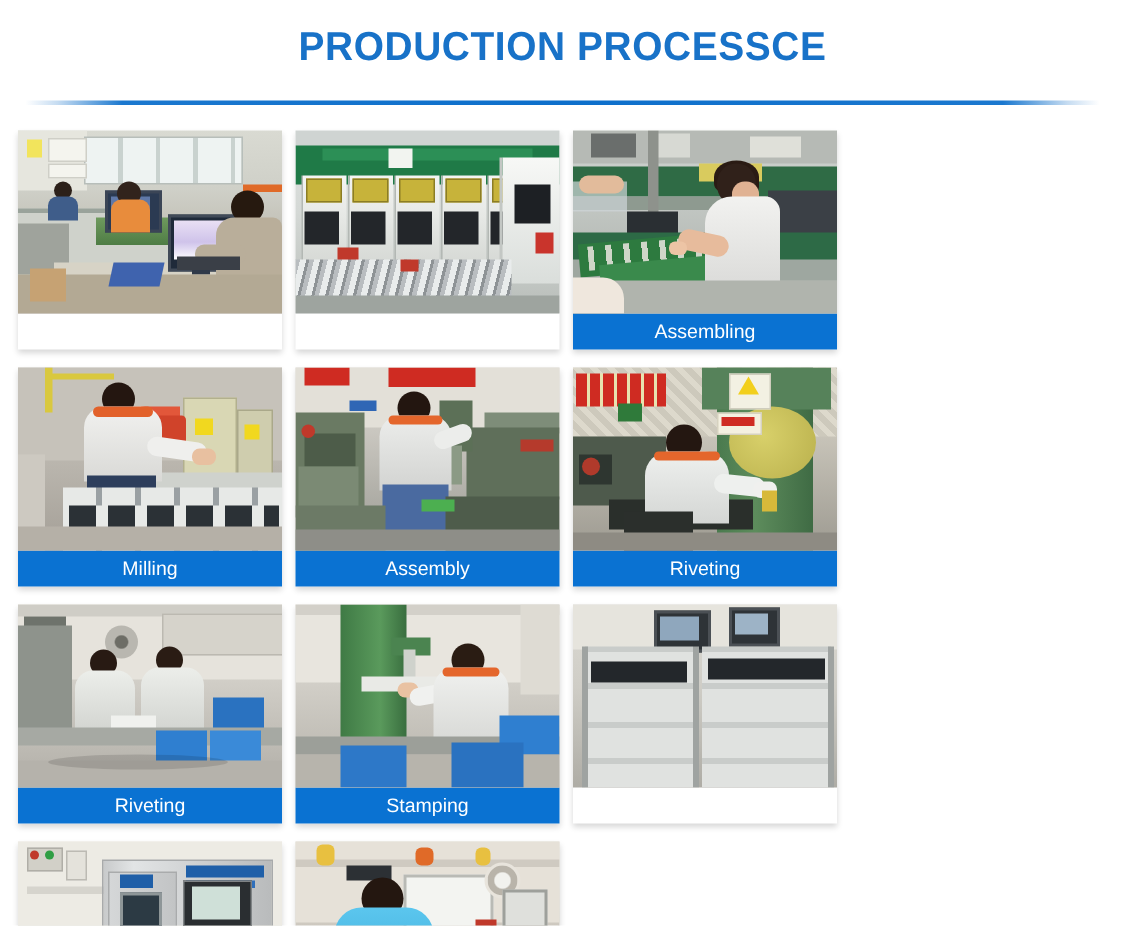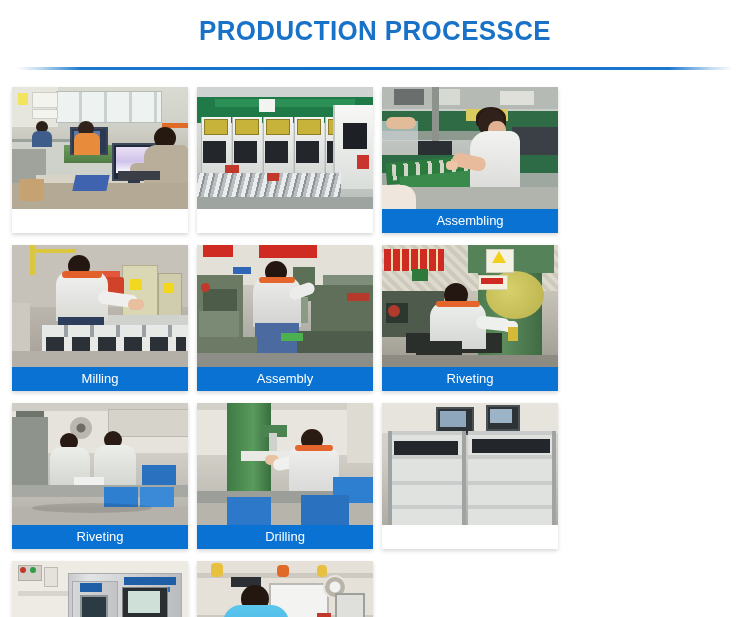--- a/index.html
+++ b/index.html
@@ -603,21 +603,21 @@
         <span class="ph arm"></span>
       <span class="ph head"></span>
         <span class="ph body"></span>
         <span class="ph coll"></span>
       <span class="ph bench"></span>
       <span class="ph bin1"></span>
         <span class="ph floorR"></span>
       <span class="ph bin2"></span>
         <span class="ph bin3"></span>
     </div>
-    <div class="card-label">Drilling</div>
+    <div class="card-label">Stamping</div>
   </div>
 
 
   <div class="process-card">
     <div class="card-photo s-burn">
       <span class="ph wallB"></span>
       <span class="ph mon"></span>
         <span class="ph monS"></span>
       <span class="ph mon2"></span>
         <span class="ph mon2S"></span>

